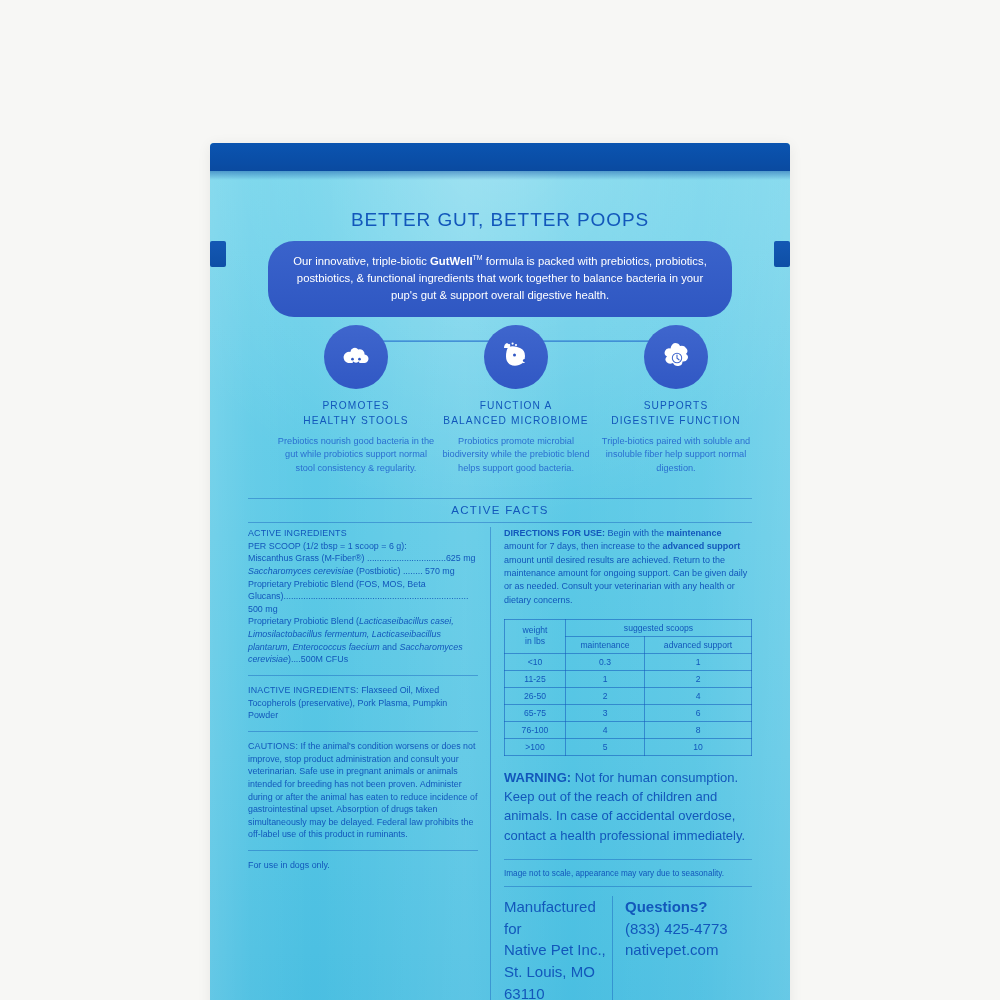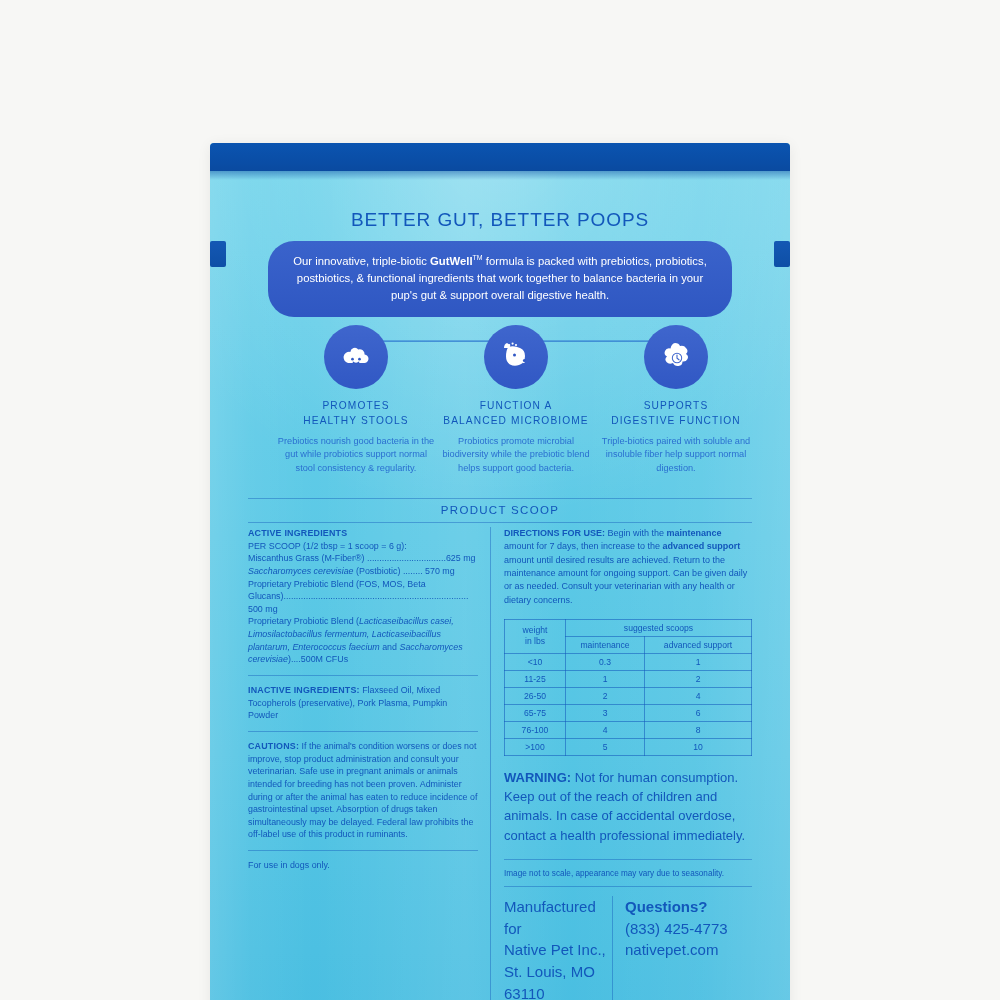--- a/index.html
+++ b/index.html
@@ -167,21 +167,21 @@
     left: 38px; right: 38px;
     top: 384px;
     bottom: 40px;
     display:flex;
   }
   .col-left { width: 242px; padding-right: 12px; box-sizing:border-box; }
   .vdiv { width: 1px; background: rgba(18,87,187,0.42); }
   .col-right { flex: 1; padding-left: 13px; box-sizing:border-box; }
 
   .blk { font-size: 8.9px; line-height: 1.42; color: #1257bb; }
-  .blk .hd { font-weight: 700; letter-spacing: 0.2px; }
+  .blk .hd { font-weight: 400; letter-spacing: 0.2px; }
   .blk i { font-style: italic; }
   .hdiv { height:1px; background: rgba(18,87,187,0.42); margin: 9px 0 8px; }
 
   .dir { font-size: 9px; line-height: 1.48; color:#1257bb; }
   .dir .hd { font-weight:700; }
   .dir b { font-weight:700; }
 
   table.scoops {
     width: 100%;
     border-collapse: collapse;
@@ -302,21 +302,21 @@
           <div class="b-title">
             <span>SUPPORTS</span><br>
             <span>DIGESTIVE FUNCTION</span>
           </div>
           <div class="b-body">Triple-biotics paired with soluble and insoluble fiber help support normal digestion.</div>
         </div>
 
       </div>
 
       <div class="pf-rule"></div>
-      <div class="pf-title">PRODUCT SCOOP</div>
+      <div class="pf-title">ACTIVE FACTS</div>
       <div class="pf-rule2"></div>
 
       <div class="panels">
 
         <div class="col-left">
           <div class="blk">
             <div class="hd">ACTIVE INGREDIENTS</div>
             <div>PER SCOOP (1/2 tbsp = 1 scoop = 6 g):</div>
             <div>Miscanthus Grass (M-Fiber®) ................................625 mg</div>
             <div><i>Saccharomyces cerevisiae</i> (Postbiotic) ........ 570 mg</div>

